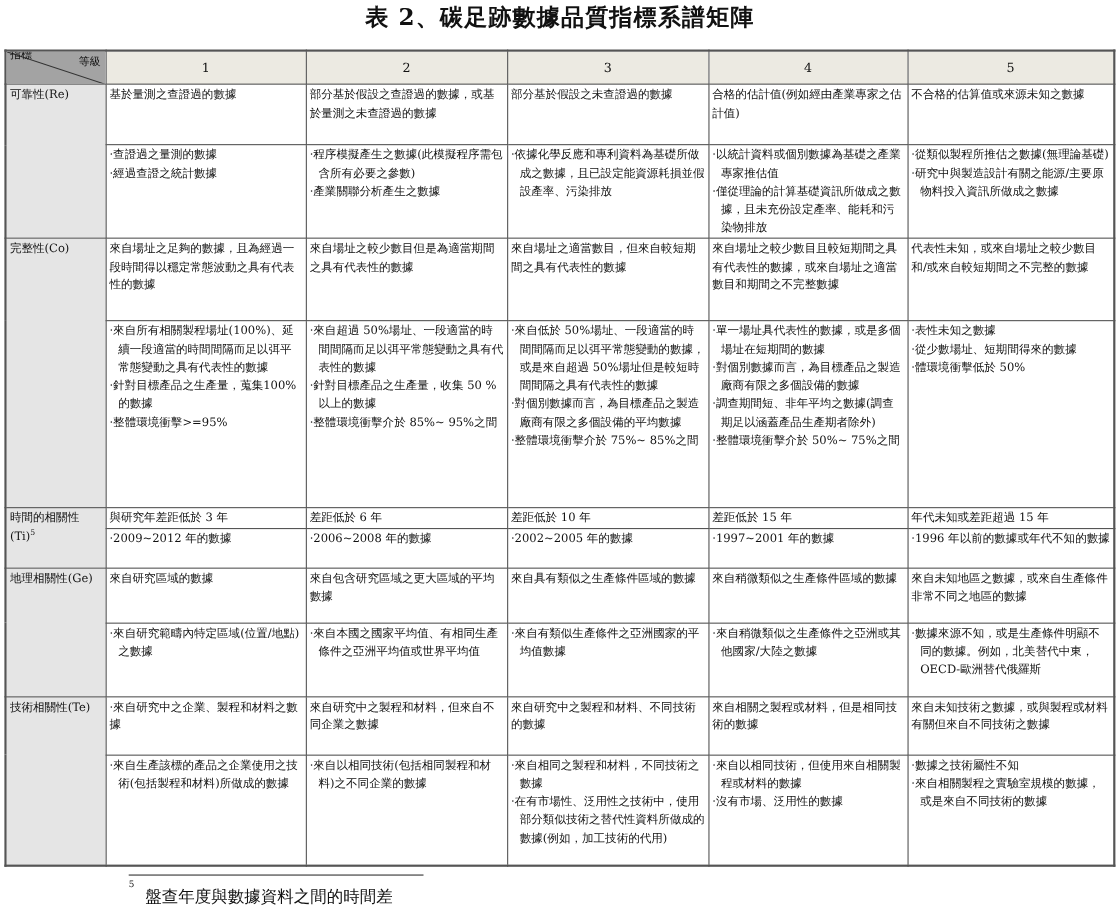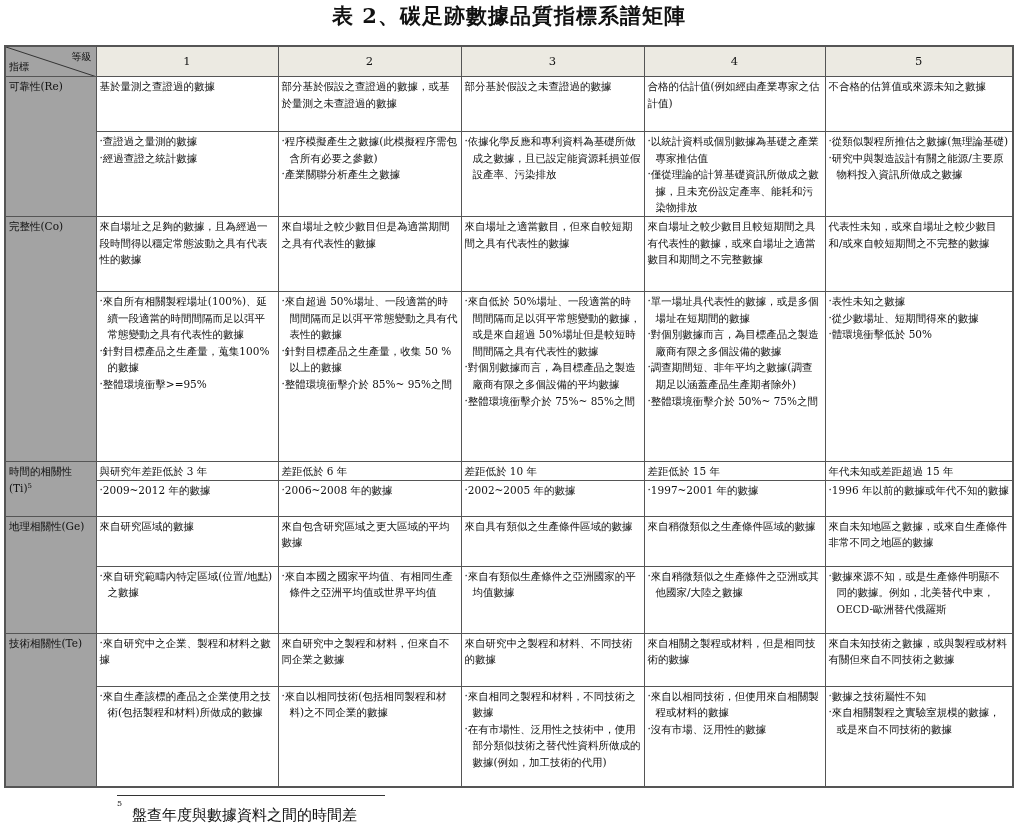--- a/index.html
+++ b/index.html
@@ -8,24 +8,24 @@
   .title { position:absolute; top:2px; left:0; width:1018px; text-align:center;
            font-size:21px; font-weight:bold; letter-spacing:1px; }
   table.matrix { position:absolute; left:4px; top:45px; width:1008px;
                  border-collapse:collapse; table-layout:fixed;
                  border:2px solid #555; }
   table.matrix td, table.matrix th { border:1px solid #555; vertical-align:top;
                  font-size:10.5px; line-height:16.6px; padding:1px 3px 0 3px;
                  font-weight:normal; text-align:left; overflow:hidden; }
   table.matrix th.hd { background:#eceae2; text-align:center; vertical-align:middle;
                  font-size:11.5px; height:28px; padding:0; }
-  td.ind { background:#a3a3a3; }
+  td.ind { background:#e5e5e5; }
   th.corner { background:#a3a3a3; position:relative; height:28px; padding:0; }
   th.corner .lv { position:absolute; right:4px; top:2px; font-size:10px; }
-  th.corner .id { position:absolute; left:3px; bottom:0; font-size:10px; }
+  th.corner .id { position:absolute; left:3px; bottom:16px; font-size:10px; }
   th.corner svg { position:absolute; left:0; top:0; }
   .bl { display:block; padding-left:8px; text-indent:-8px; }
   sup { font-size:7px; line-height:0; }
   .fn-rule { position:absolute; left:117px; top:795px; width:268px; height:0;
              border-top:1px solid #333; }
   .fn { position:absolute; left:117px; top:806px; font-size:15px; }
   .fn sup { font-size:8px; vertical-align:top; position:relative; top:-2px; margin-right:10px; }
 </style>
 </head>
 <body>

